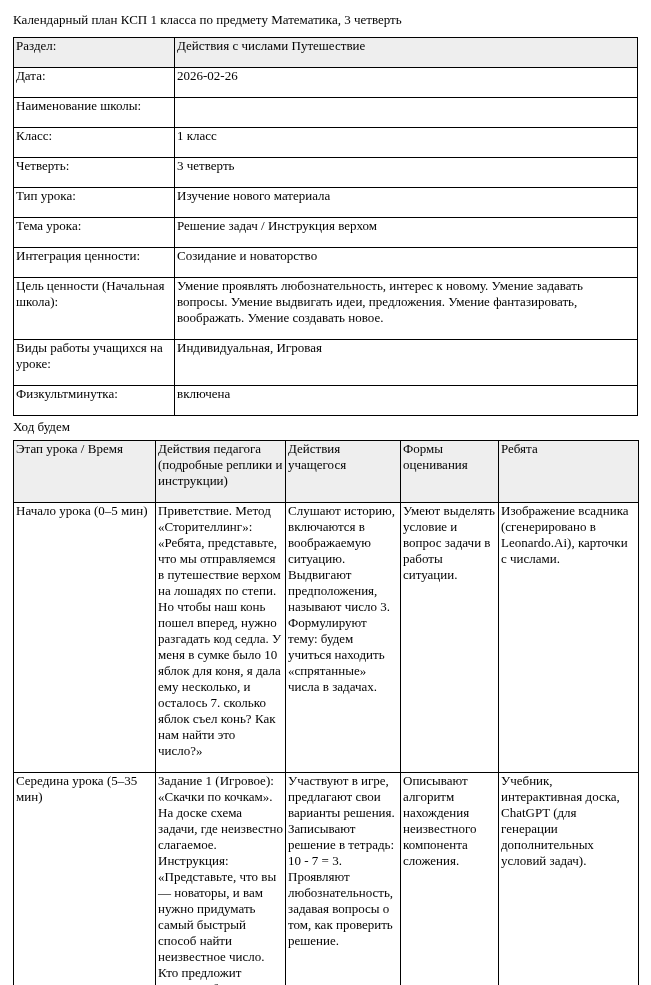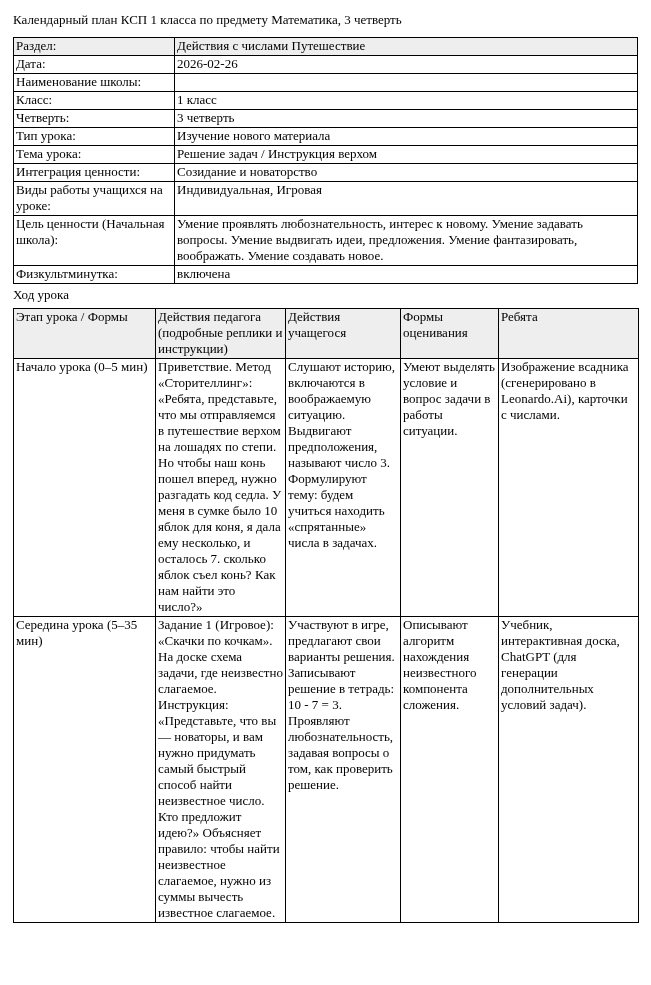--- a/index.html
+++ b/index.html
@@ -26,21 +26,21 @@
     border-collapse: collapse;
     table-layout: fixed;
     width: 625px;
     border: 1.5px solid #000000;
   }
   td, th {
     border: 1px solid #000000;
     vertical-align: top;
     text-align: left;
     font-weight: normal;
-    padding: 0 2px 1px 2px;
+    padding: 0 2px 13px 2px;
     line-height: 16px;
     overflow: hidden;
     word-wrap: break-word;
   }
   tr.shaded td, tr.shaded th {
     background: #eeeeee;
   }
   .section-heading {
     margin: 3px 0 5px 0;
   }
@@ -81,47 +81,47 @@
       </tr>
       <tr>
         <td class="label-col">Тема урока:</td>
         <td>Решение задач / Инструкция верхом</td>
       </tr>
       <tr>
         <td class="label-col">Интеграция ценности:</td>
         <td>Созидание и новаторство</td>
       </tr>
       <tr>
+        <td class="label-col">Цель ценности (Начальная школа):</td>
+        <td>Умение проявлять любознательность, интерес к новому. Умение задавать вопросы. Умение выдвигать идеи, предложения. Умение фантазировать, воображать. Умение создавать новое.</td>
+      </tr>
+      <tr>
         <td class="label-col">Виды работы учащихся на уроке:</td>
         <td>Индивидуальная, Игровая</td>
-      </tr>
-      <tr>
-        <td class="label-col">Цель ценности (Начальная школа):</td>
-        <td>Умение проявлять любознательность, интерес к новому. Умение задавать вопросы. Умение выдвигать идеи, предложения. Умение фантазировать, воображать. Умение создавать новое.</td>
       </tr>
       <tr>
         <td class="label-col">Физкультминутка:</td>
         <td>включена</td>
       </tr>
     </tbody>
   </table>
 
-  <div class="section-heading">Ход урока</div>
+  <div class="section-heading">Ход будем</div>
 
   <table class="lesson-table">
     <colgroup>
       <col style="width:142px">
       <col style="width:130px">
       <col style="width:115px">
       <col style="width:98px">
       <col style="width:140px">
     </colgroup>
     <thead>
       <tr class="shaded">
-        <th>Этап урока / Формы</th>
+        <th>Этап урока / Время</th>
         <th>Действия педагога (подробные реплики и инструкции)</th>
         <th>Действия учащегося</th>
         <th>Формы оценивания</th>
         <th>Ребята</th>
       </tr>
     </thead>
     <tbody>
       <tr>
         <td>Начало урока (0–5 мин)</td>
         <td>Приветствие. Метод «Сторителлинг»: «Ребята, представьте, что мы отправляемся в путешествие верхом на лошадях по степи. Но чтобы наш конь пошел вперед, нужно разгадать код седла. У меня в сумке было 10 яблок для коня, я дала ему несколько, и осталось 7. сколько яблок съел конь? Как нам найти это число?»</td>

